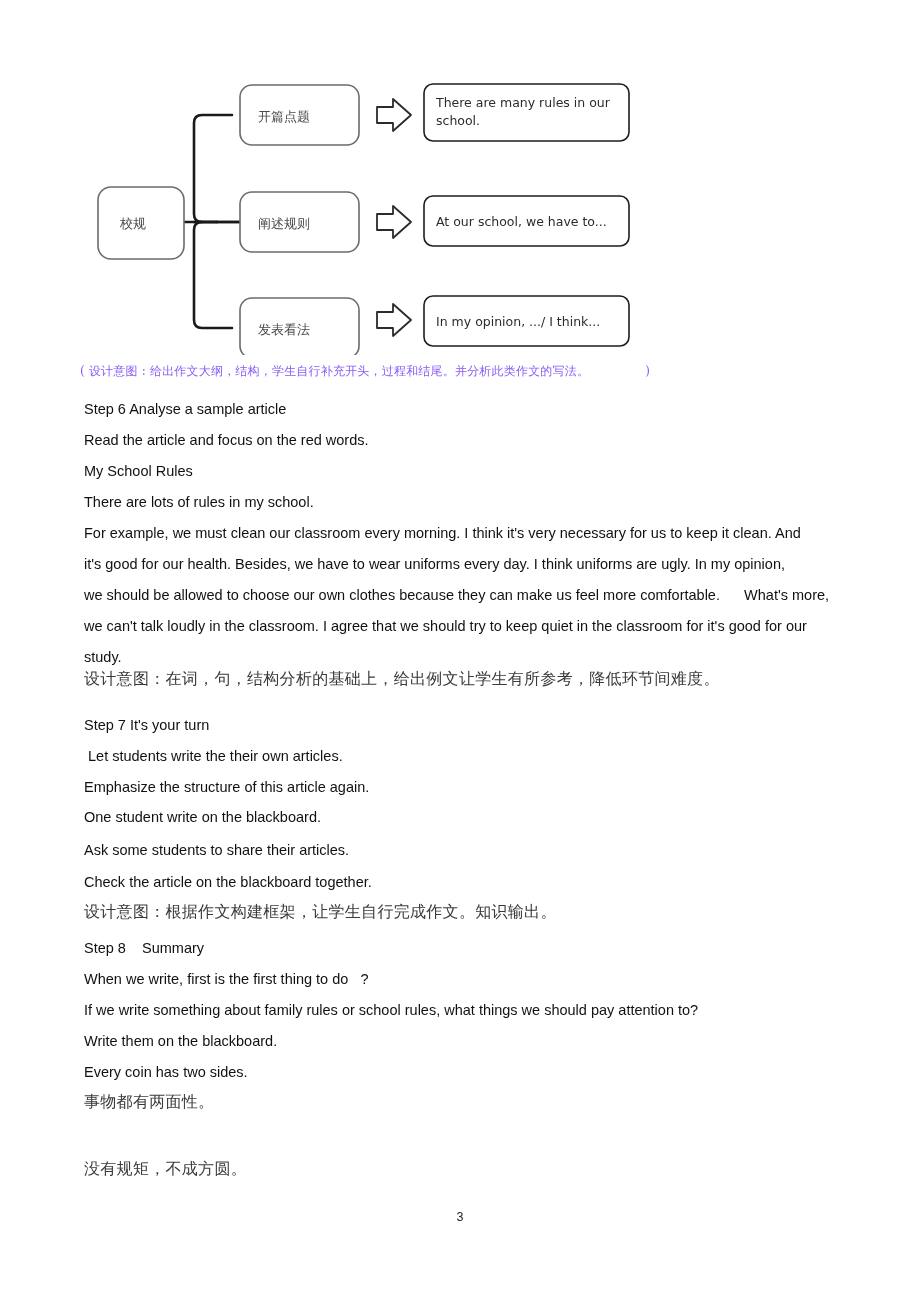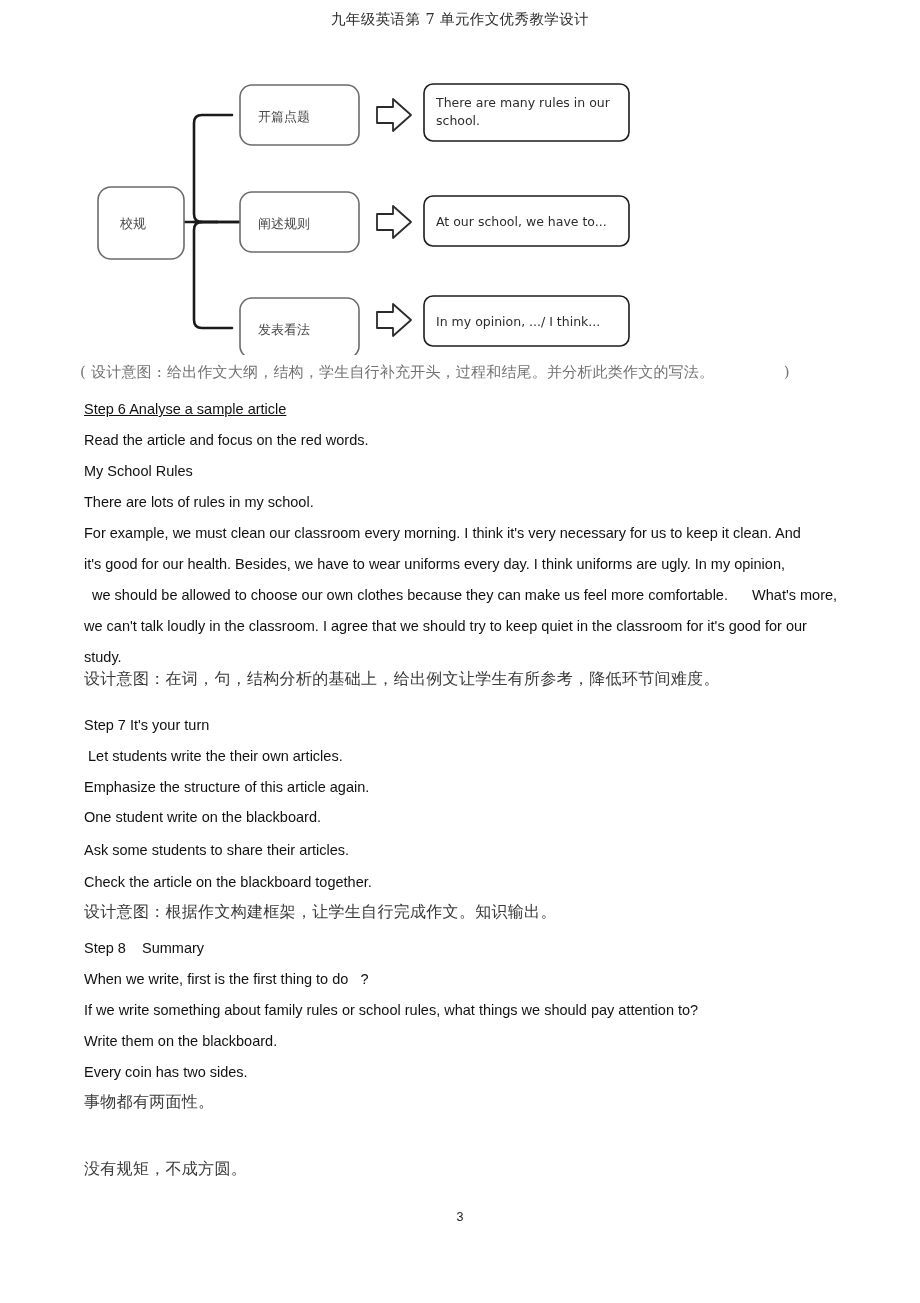--- a/index.html
+++ b/index.html
@@ -52,22 +52,22 @@
   .phrase-label {
     font-family: "DejaVu Sans", "Liberation Sans", sans-serif;
     font-size: 12.5px;
     fill: #2c2c2c;
   }
 
   
   .intent-line {
     position: absolute;
     font-family: "DejaVu Serif", "Liberation Serif", serif;
-    font-size: 15px;
-    color: #737373;
+    font-size: 12px;
+    color: #8b5cf6;
     white-space: pre;
     letter-spacing: 0.2px;
   }
   .en-line {
     position: absolute;
     font-family: "Liberation Sans", "DejaVu Sans", sans-serif;
     font-size: 14.5px;
     color: #111111;
     white-space: pre;
   }
@@ -89,21 +89,20 @@
     font-family: "Liberation Sans", sans-serif;
     font-size: 12.5px;
     color: #222222;
   }
 </style>
 </head>
 <body>
 
 <div class="page">
 
-  <div class="doc-header">九年级英语第 7 单元作文优秀教学设计</div>
 
   <div class="diagram">
     <svg width="600" height="285" viewBox="0 0 600 285" xmlns="http://www.w3.org/2000/svg">
 
       <g fill="none" stroke="#1a1a1a" stroke-width="2.6" stroke-linecap="round">
         <path d="M104 152 L137 152"></path>
         <path d="M137 152 L137 152"></path>
         <path d="M152 45 L122 45 Q114 45 114 53 L114 144 Q114 152 122 152 L160 152"></path>
         <path d="M152 258 L122 258 Q114 258 114 250 L114 160 Q114 152 122 152"></path>
         <path d="M114 152 L160 152"></path>
@@ -148,28 +147,28 @@
       </g>
       <g>
         <rect x="344" y="226" width="205" height="50" rx="9" ry="9" fill="#ffffff" stroke="#1d1d1d" stroke-width="1.6"></rect>
         <text class="phrase-label" x="356" y="256">In my opinion, .../ I think...</text>
       </g>
     </svg>
   </div>
 
   <div class="intent-line" style="left:80px; top:363px;">( 设计意图 : 给出作文大纲，结构，学生自行补充开头，过程和结尾。并分析此类作文的写法。              )</div>
 
-  <div class="en-line" style="left:84px; top:401px;text-decoration:underline;">Step 6 Analyse a sample article</div>
+  <div class="en-line" style="left:84px; top:401px;">Step 6 Analyse a sample article</div>
   <div class="en-line" style="left:84px; top:432px;text-align:center;">Read the article and focus on the red words.</div>
   <div class="en-line" style="left:84px; top:463px;">My School Rules</div>
   <div class="en-line" style="left:84px; top:494px;">There are lots of rules in my school.</div>
 
   <div class="en-line" style="left:84px; top:525px;">For example, we must clean our classroom every morning. I think it's very necessary for us to keep it clean. And</div>
   <div class="en-line" style="left:84px; top:556px;">it's good for our health. Besides, we have to wear uniforms every day. I think uniforms are ugly. In my opinion,</div>
-  <div class="en-line" style="left:92px; top:587px;">we should be allowed to choose our own clothes because they can make us feel more comfortable.      What's more,</div>
+  <div class="en-line" style="left:84px; top:587px;">we should be allowed to choose our own clothes because they can make us feel more comfortable.      What's more,</div>
   <div class="en-line" style="left:84px; top:618px;">we can't talk loudly in the classroom. I agree that we should try to keep quiet in the classroom for it's good for our</div>
   <div class="en-line" style="left:84px; top:649px;">study.</div>
 
   <div class="cn-line" style="left:84px; top:669px;">设计意图：在词，句，结构分析的基础上，给出例文让学生有所参考，降低环节间难度。</div>
 
   <div class="en-line" style="left:84px; top:717px;">Step 7 It's your turn</div>
   <div class="en-line" style="left:88px; top:748px;">Let students write the their own articles.</div>
   <div class="en-line" style="left:84px; top:779px;">Emphasize the structure of this article again.</div>
   <div class="en-line" style="left:84px; top:809px;">One student write on the blackboard.</div>
   <div class="en-line" style="left:84px; top:842px;">Ask some students to share their articles.</div>

